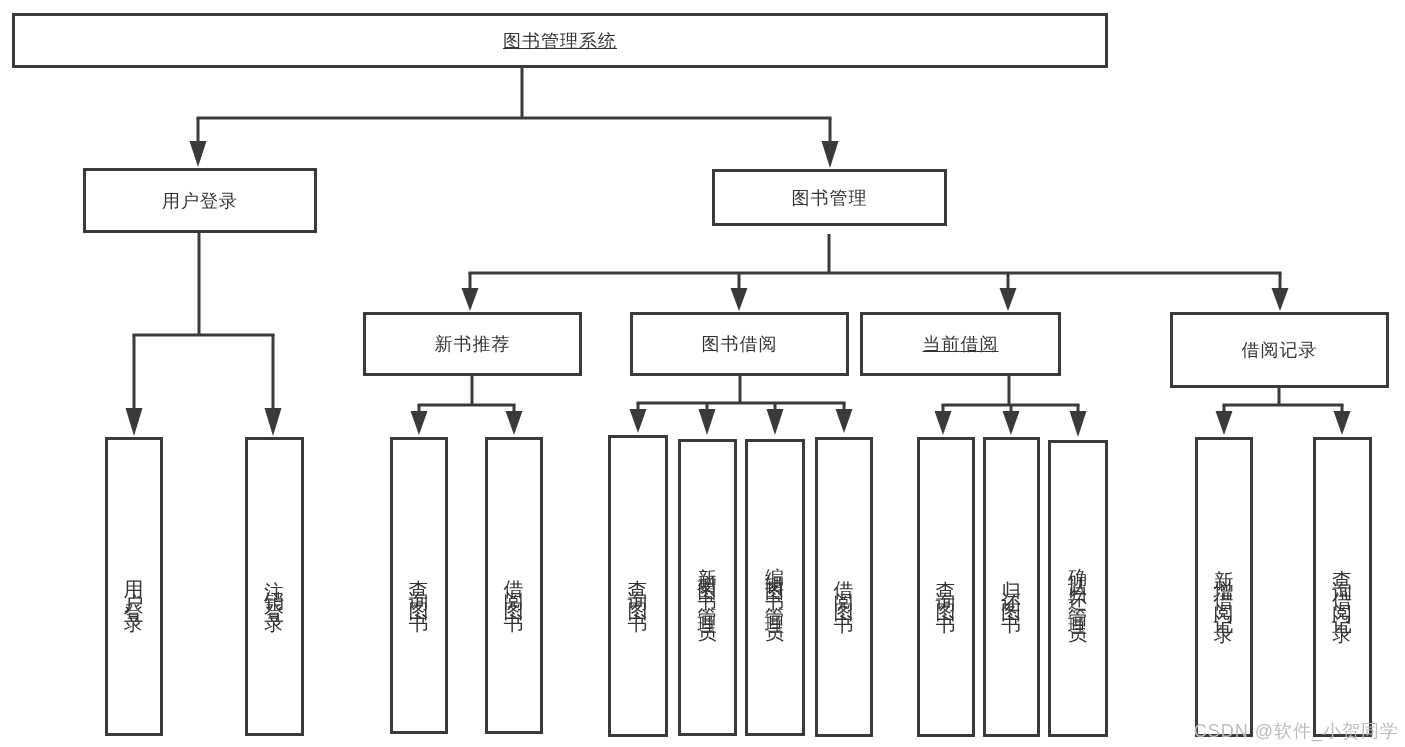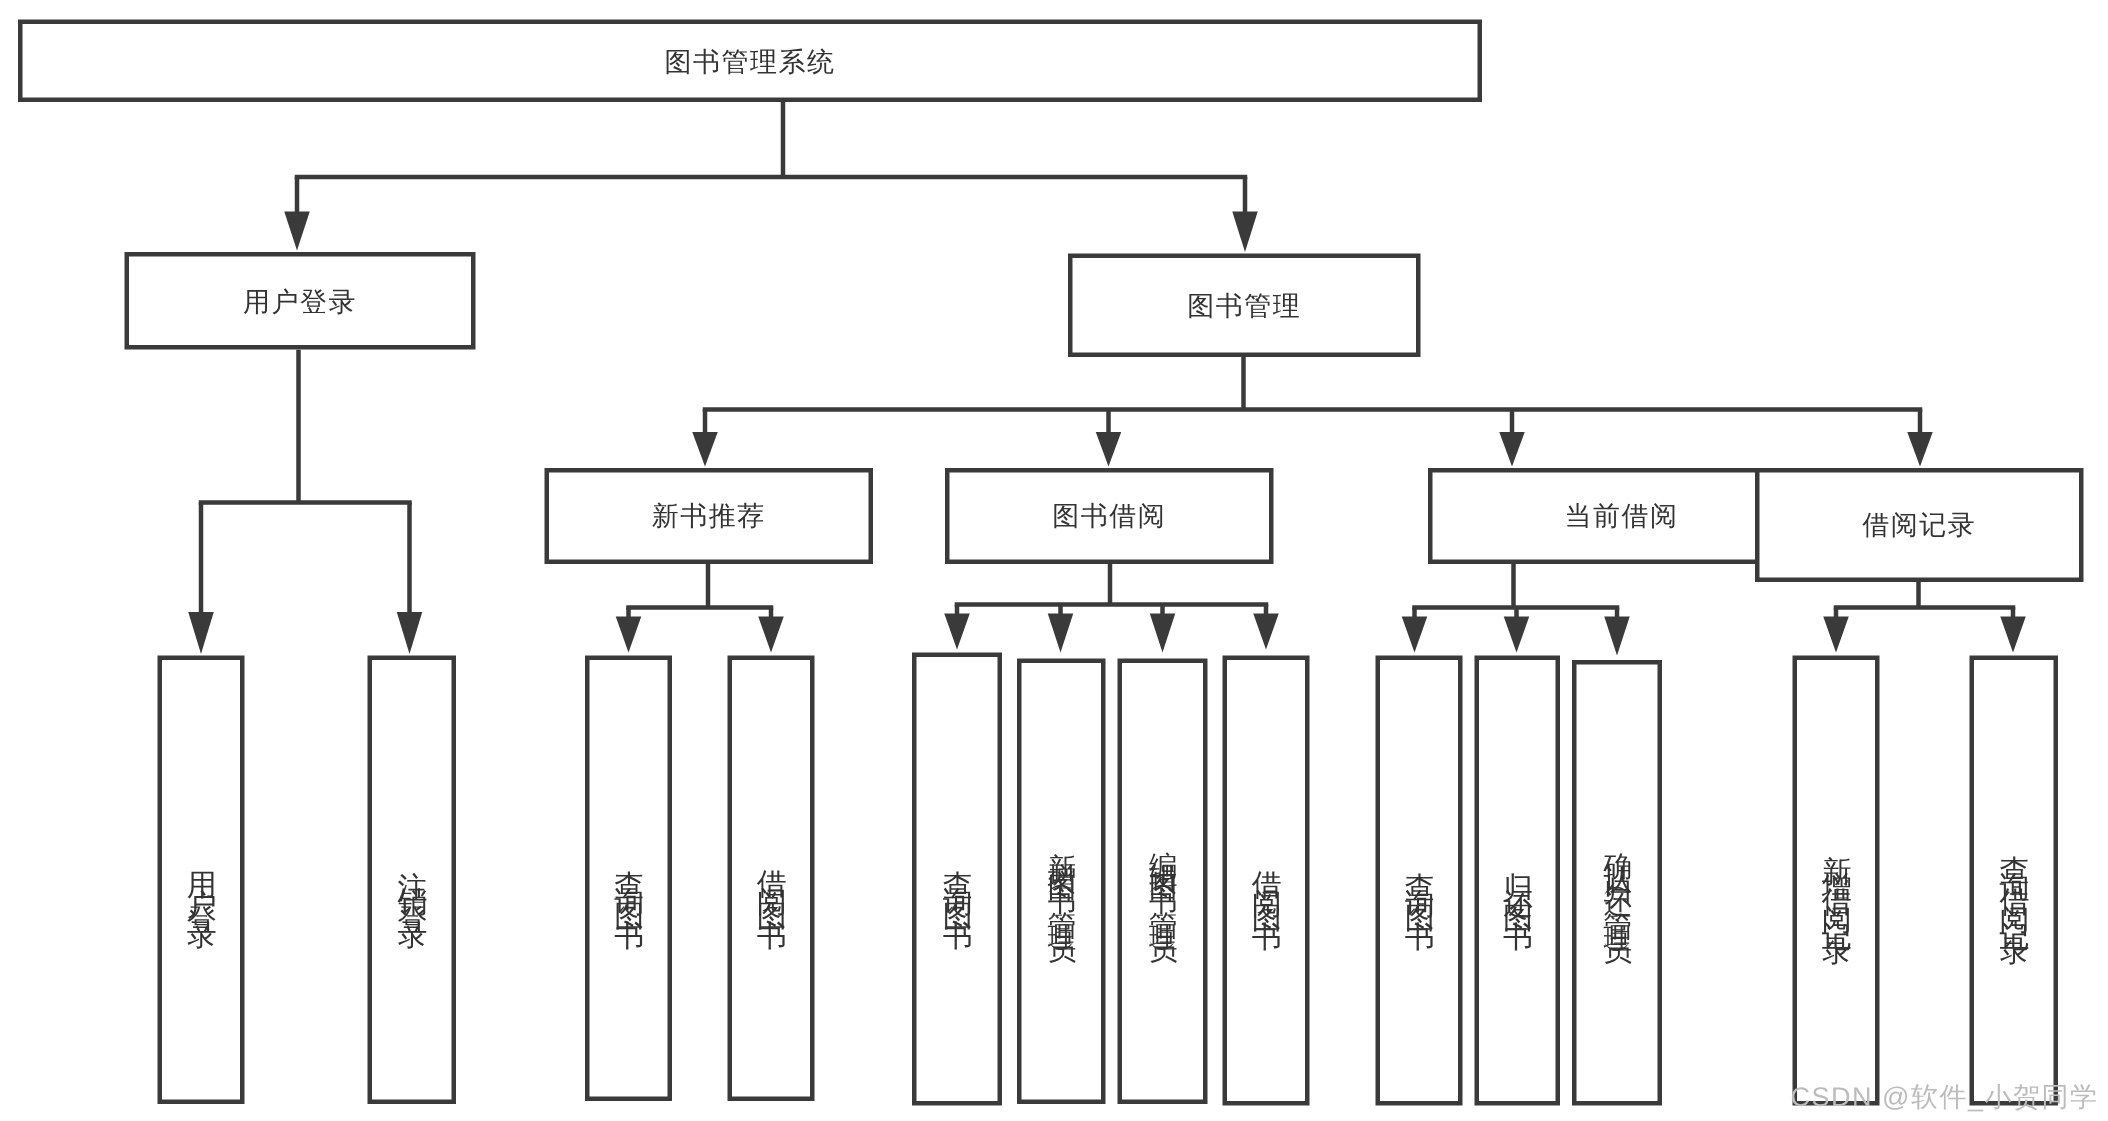--- a/index.html
+++ b/index.html
@@ -120,28 +120,28 @@
     <g>
       <line x1="1279" y1="376" x2="1279" y2="405"></line>
       <line x1="1222.5" y1="405" x2="1343.5" y2="405"></line>
       <line x1="1224" y1="405" x2="1224" y2="413"></line>
       <polygon points="1215.5,411 1232.5,411 1224,435"></polygon>
       <line x1="1342" y1="405" x2="1342" y2="413"></line>
       <polygon points="1333.5,411 1350.5,411 1342,435"></polygon>
     </g>
   </svg>
 
-  <div class="node h" style="left:12px;top:13px;width:976px;height:55px;">图书管理系统</div>
+  <div class="node h" style="left:12px;top:13px;width:1096px;height:55px;text-decoration:underline;">图书管理系统</div>
 
   <div class="node h" style="left:83px;top:168px;width:234px;height:65px;">用户登录</div>
-  <div class="node h" style="left:712px;top:169px;width:235px;height:69px;">图书管理</div>
+  <div class="node h" style="left:712px;top:169px;width:235px;height:57px;">图书管理</div>
 
   <div class="node h" style="left:363px;top:312px;width:219px;height:64px;">新书推荐</div>
   <div class="node h" style="left:630px;top:312px;width:219px;height:64px;">图书借阅</div>
-  <div class="node h" style="left:952px;top:312px;width:258px;height:64px;">当前借阅</div>
+  <div class="node h" style="left:860px;top:312px;width:201px;height:64px;text-decoration:underline;">当前借阅</div>
   <div class="node h" style="left:1170px;top:312px;width:219px;height:76px;">借阅记录</div>
 
   <div class="node v" style="left:105px;top:437px;width:58px;height:299px;">用户登录</div>
   <div class="node v" style="left:245px;top:437px;width:59px;height:299px;">注销登录</div>
 
   <div class="node v" style="left:390px;top:437px;width:58px;height:297px;">查询图书</div>
   <div class="node v" style="left:485px;top:437px;width:58px;height:297px;">借阅图书</div>
 
   <div class="node v" style="left:608px;top:435px;width:60px;height:302px;">查询图书</div>
   <div class="node v tight" style="left:678px;top:439px;width:59px;height:297px;">新增图书（管理员）</div>

